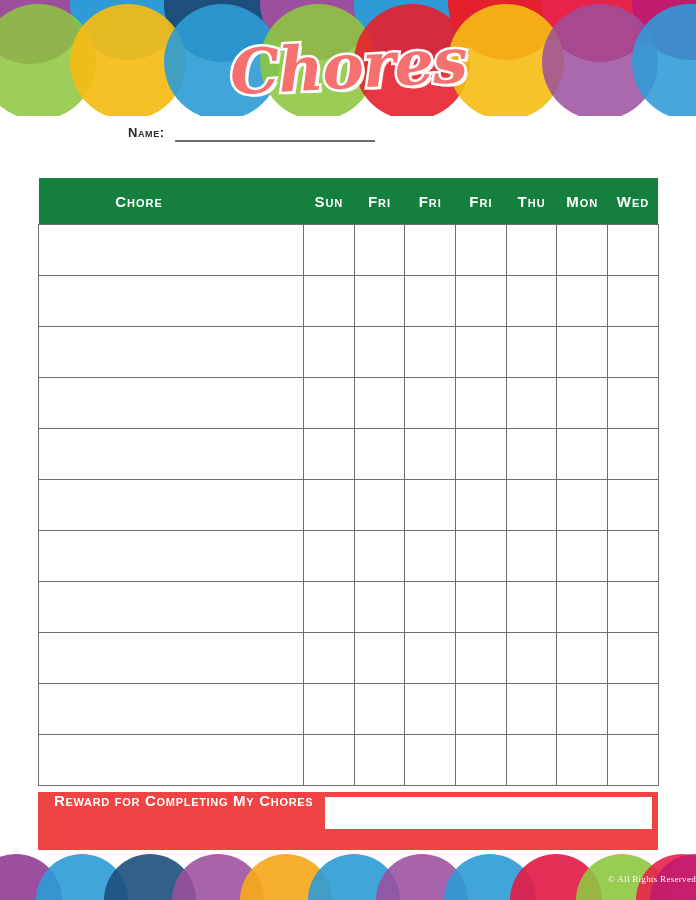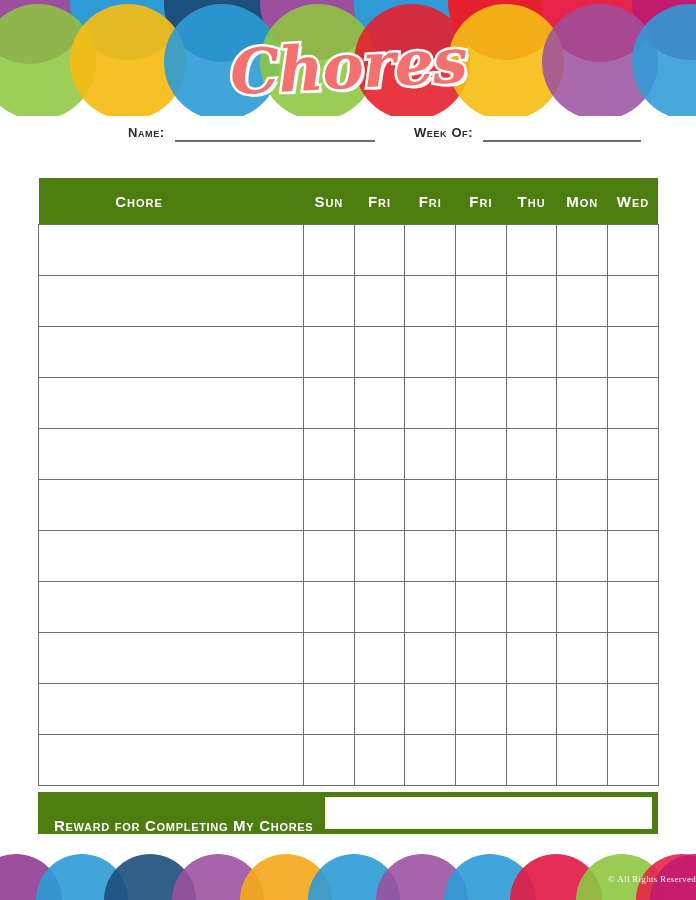--- a/index.html
+++ b/index.html
@@ -90,21 +90,21 @@
   
   #chore-table {
     position: absolute;
     left: 38px;
     top: 178px;
     width: 620px;
     border-collapse: collapse;
     table-layout: fixed;
   }
   #chore-table thead th {
-    background: #4d7c0f;
+    background: #15803d;
     color: #ffffff;
     font-family: "Liberation Sans", sans-serif;
     font-weight: bold;
     font-size: 15px;
     font-variant: small-caps;
     letter-spacing: 1px;
     height: 46px;
     padding: 0;
     border: none;
     vertical-align: middle;
@@ -123,24 +123,24 @@
   }
   .w-chore { width: 265px; }
   .w-day { width: 50.7px; }
 
   
   #reward-bar {
     position: absolute;
     left: 38px;
     top: 792px;
     width: 620px;
-    height: 42px;
-    background: #4d7c0f;
+    height: 58px;
+    background: #ef4444;
     display: flex;
-    align-items: flex-end;
+    align-items: flex-start;
   }
   #reward-label {
     color: #ffffff;
     font-family: "Liberation Sans", sans-serif;
     font-weight: bold;
     font-size: 15px;
     font-variant: small-caps;
     letter-spacing: 0.7px;
     padding-left: 16px;
     white-space: nowrap;
@@ -204,24 +204,20 @@
 
 <div id="title-wrap">
   <span id="page-title">Chores</span>
 </div>
 
 <div id="fields">
   <div class="field" id="field-name">
     <span class="field-label">Name:</span>
     <span class="field-rule"></span>
   </div>
-  <div class="field" id="field-week">
-    <span class="field-label">Week Of:</span>
-    <span class="field-rule"></span>
-  </div>
 </div>
 
 <table id="chore-table">
   <colgroup>
     <col class="w-chore">
     <col class="w-day">
       <col class="w-day">
       <col class="w-day">
       <col class="w-day">
     <col class="w-day">

